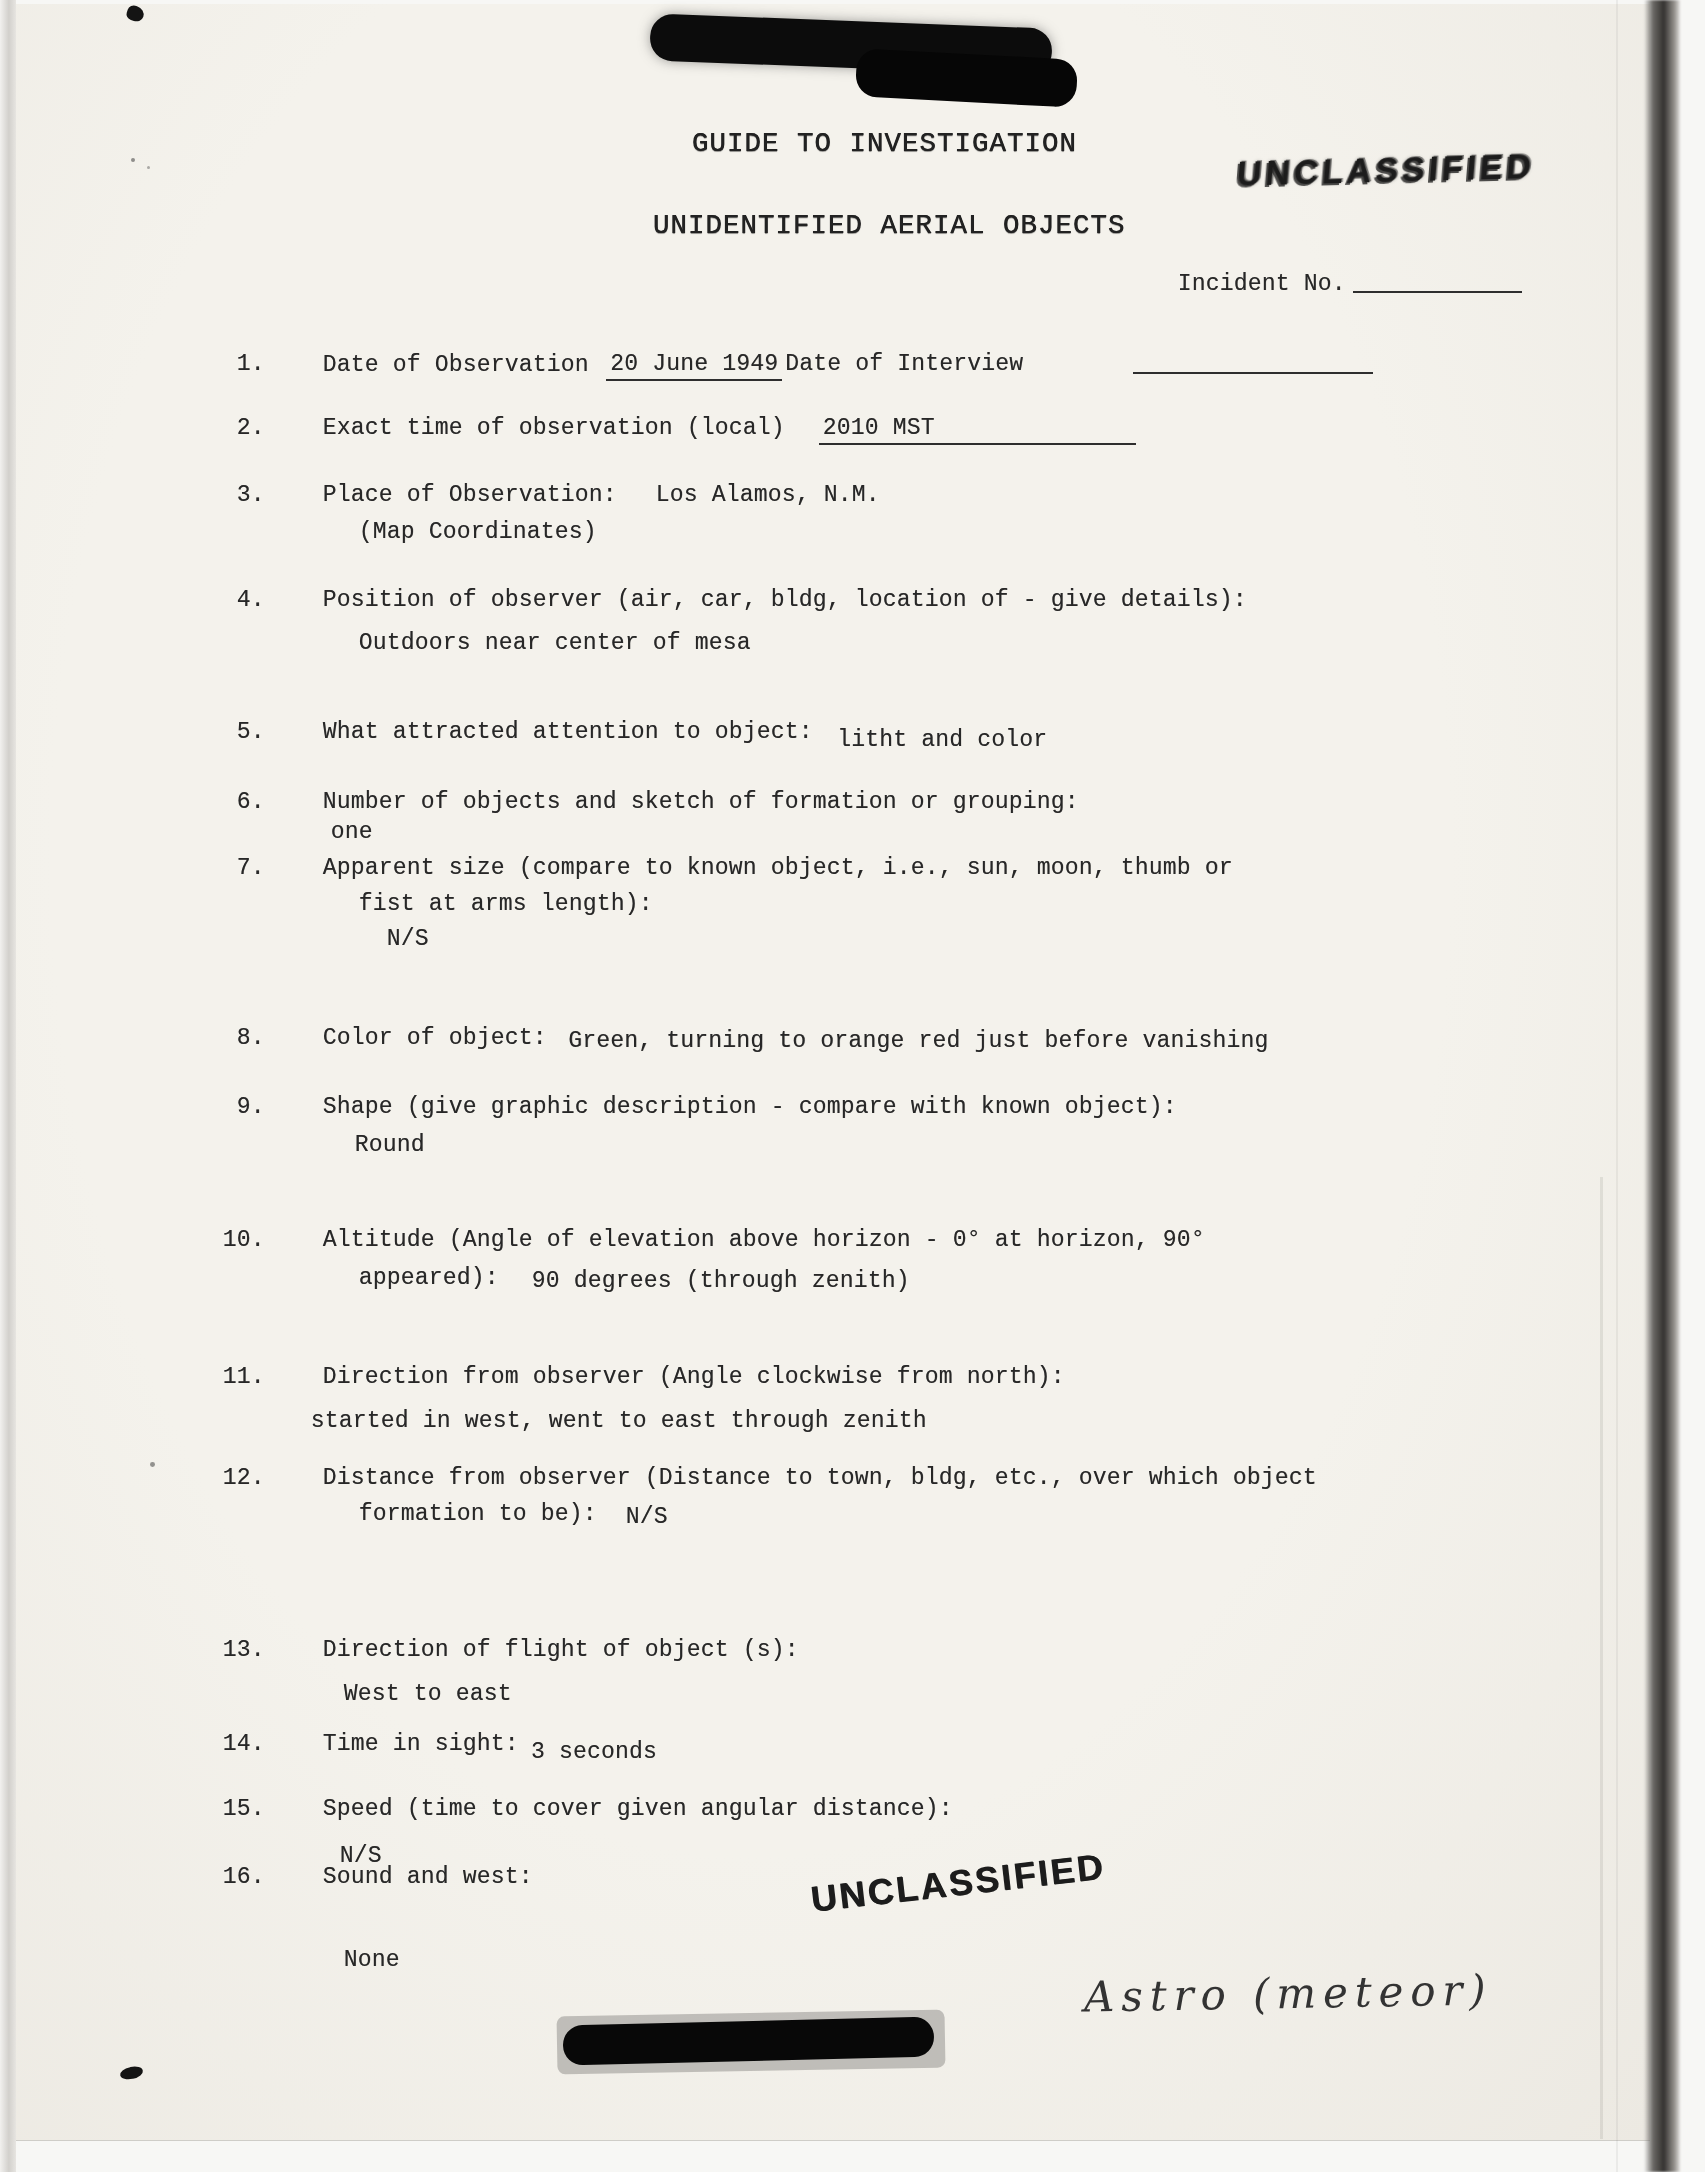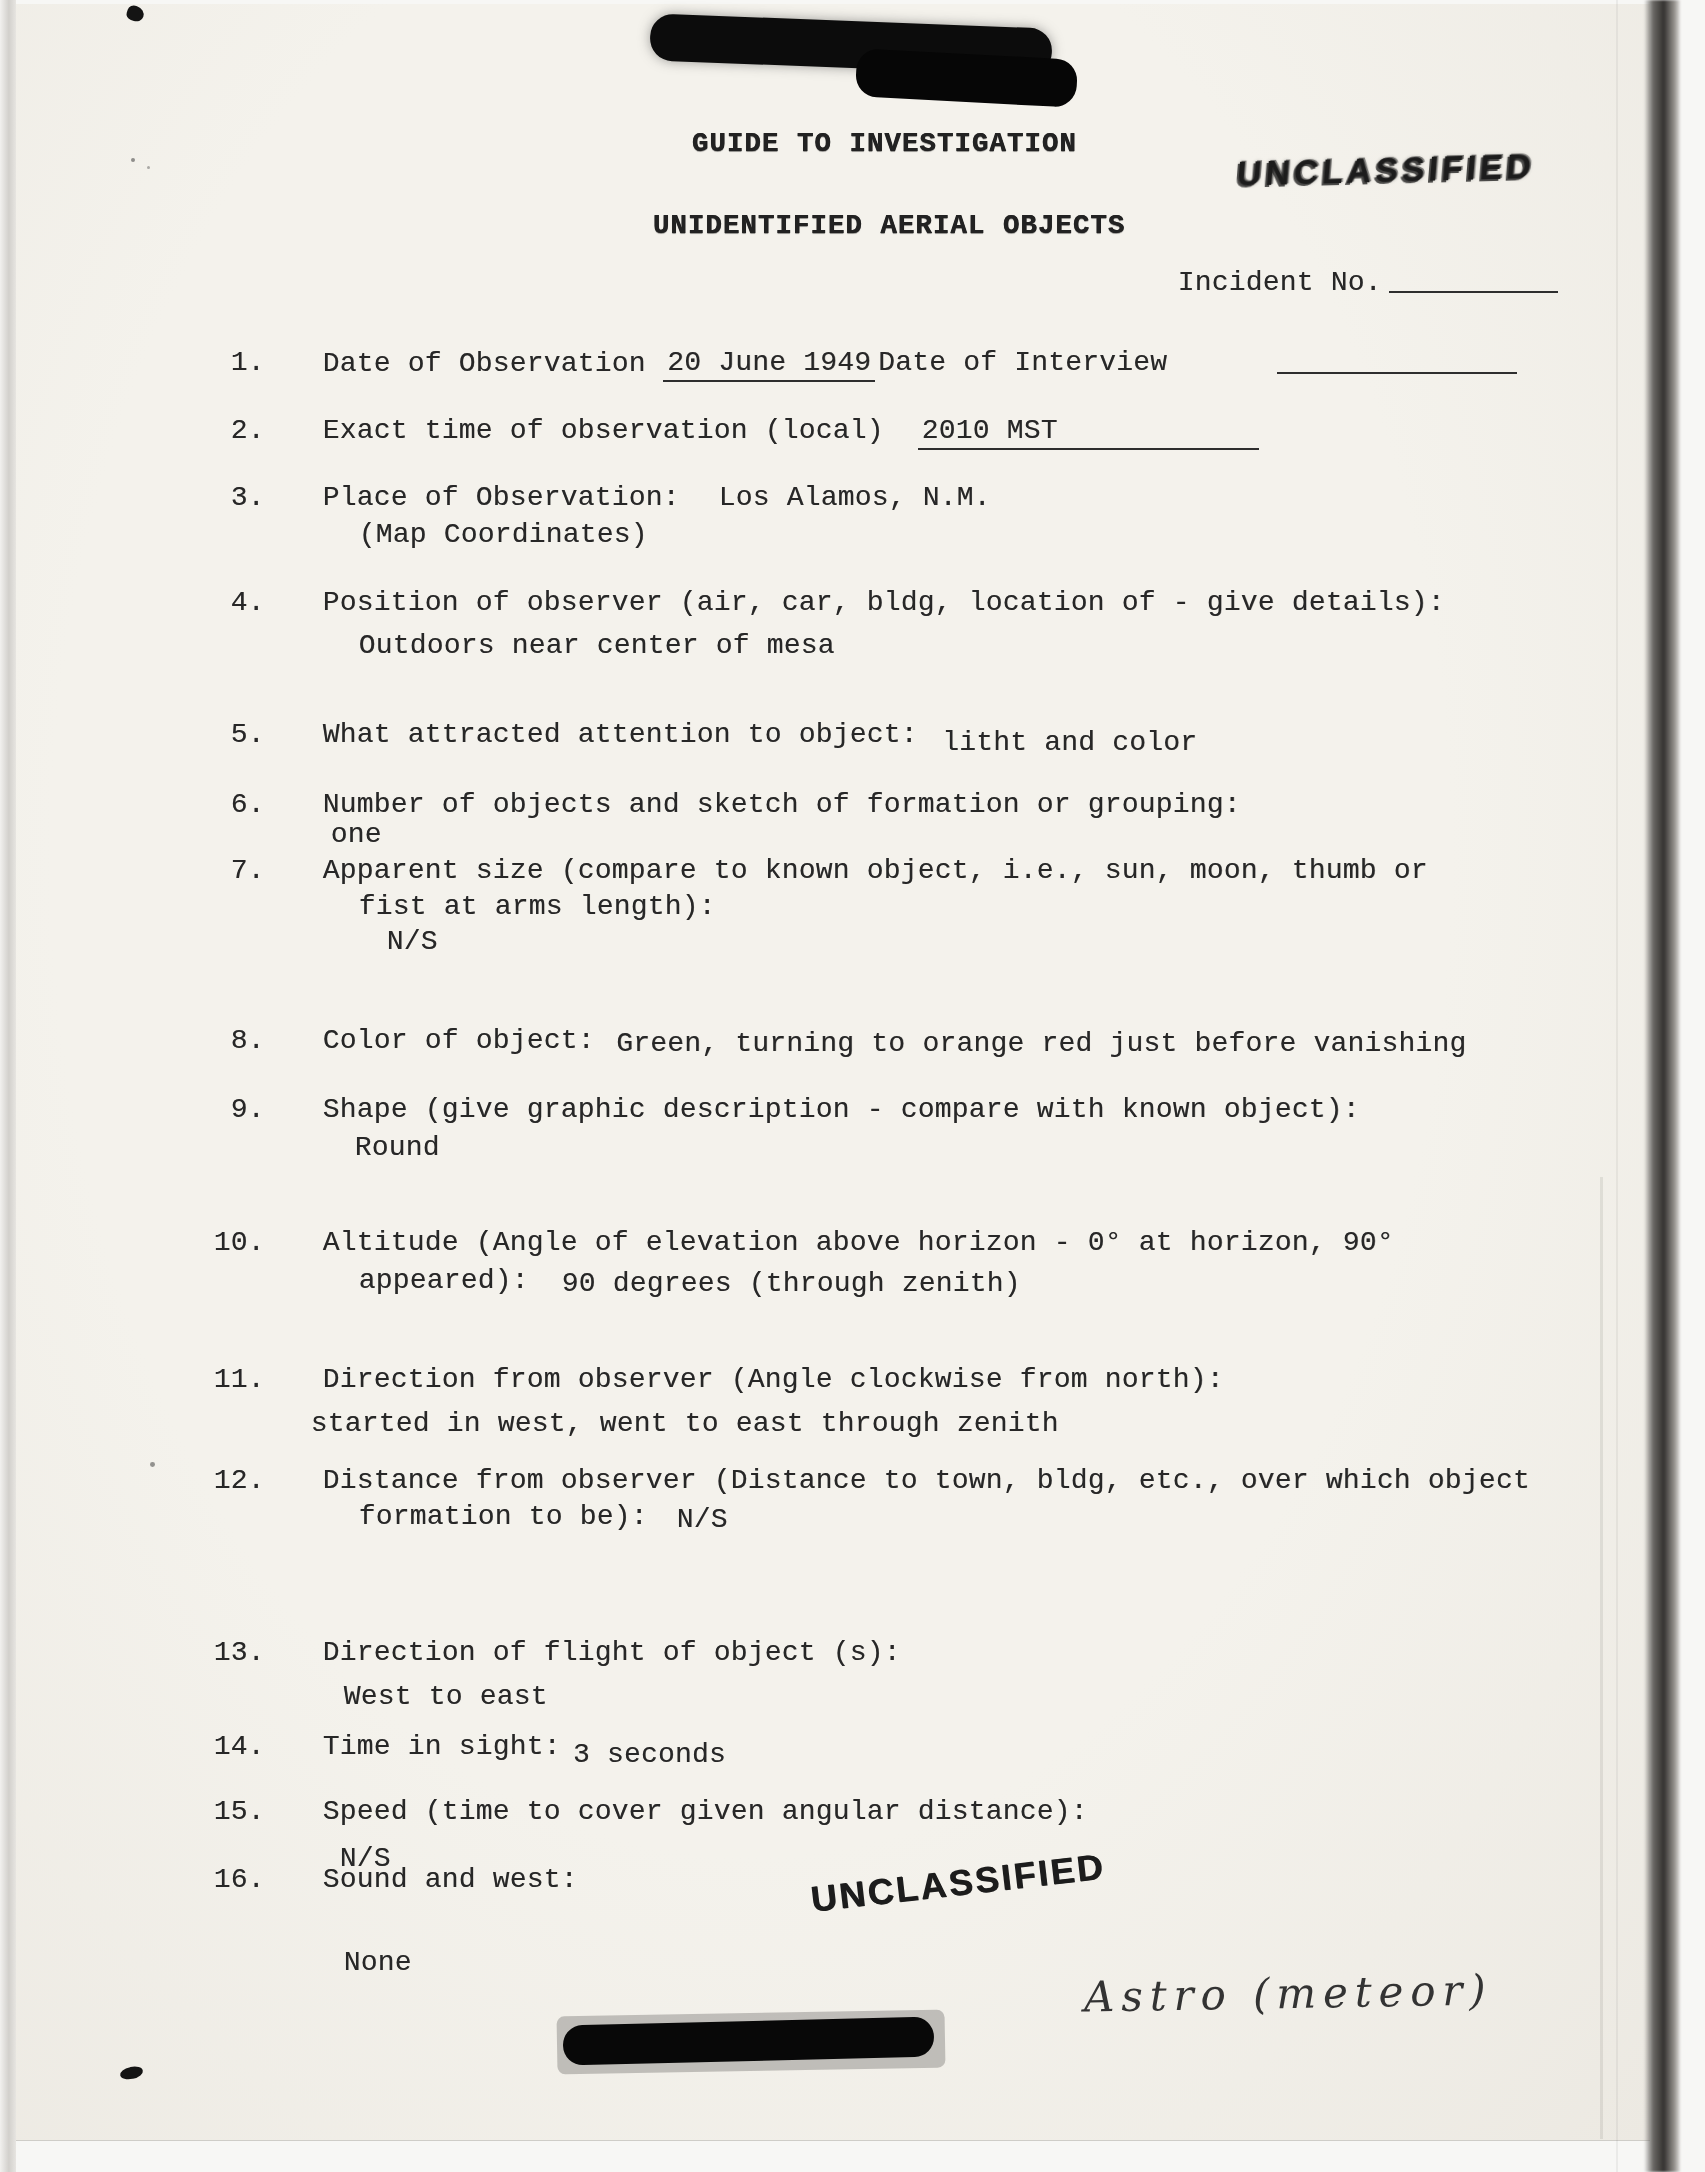--- a/index.html
+++ b/index.html
@@ -20,32 +20,32 @@
   .right-strip{
     position:absolute;left:1644px;top:0;width:36px;height:2172px;
     background:linear-gradient(to right, rgba(130,128,124,0) 0%, #6b6966 25%, #343230 55%, #97948f 85%, #e2e1de 100%);
     filter:blur(1px);
   }
   .fold1{position:absolute;left:1600px;top:1177px;width:2.5px;height:962px;background:rgba(90,88,84,0.12);}
   .fold2{position:absolute;left:1616px;top:0;width:2px;height:2172px;background:rgba(90,88,84,0.08);}
 
   .line{
     position:absolute;white-space:nowrap;
-    font-size:28px;color:#272727;letter-spacing:0.2px;
+    font-size:23px;color:#272727;letter-spacing:0.2px;
     text-shadow:0.3px 0.4px 0.5px rgba(30,30,30,0.45);
   }
   .num{display:inline-block;width:54px;text-align:right;margin-right:58px;}
   .u{border-bottom:2px solid #2e2e2e;padding:0 3.9px 2px 3.9px;}
   .u2{border-bottom:2px solid #2e2e2e;padding:0 201px 2px 3.9px;}
   .blank{display:inline-block;border-bottom:2px solid #2e2e2e;height:21.6px;position:relative;top:3.9px;vertical-align:baseline;}
   .drop{position:relative;top:7.8px;}
   .drop-sm{position:relative;top:2.9px;}
 
   .title{
-    position:absolute;font-weight:700;font-size:27.5px;color:#222;letter-spacing:1px;
+    position:absolute;font-weight:400;font-size:27.5px;color:#222;letter-spacing:1px;
     text-shadow:0.6px 0 0 #222, 0.2px 0.5px 0.7px rgba(0,0,0,0.4);
   }
   .stamp{position:absolute;font-family:"Liberation Sans",sans-serif;font-weight:700;color:#1c1c1c;}
   .stamp-top{
     left:1222px;top:147px;font-size:34px;letter-spacing:3.9px;
     transform:rotate(-1.5deg) skewX(-6deg);
     text-shadow:-2px 1.5px 0 rgba(25,25,25,0.75), 1.5px -1px 0.5px rgba(25,25,25,0.5), 0 0 3.4px rgba(40,40,40,0.45);
     filter:blur(0.3px);
   }
   .stamp-bottom{

